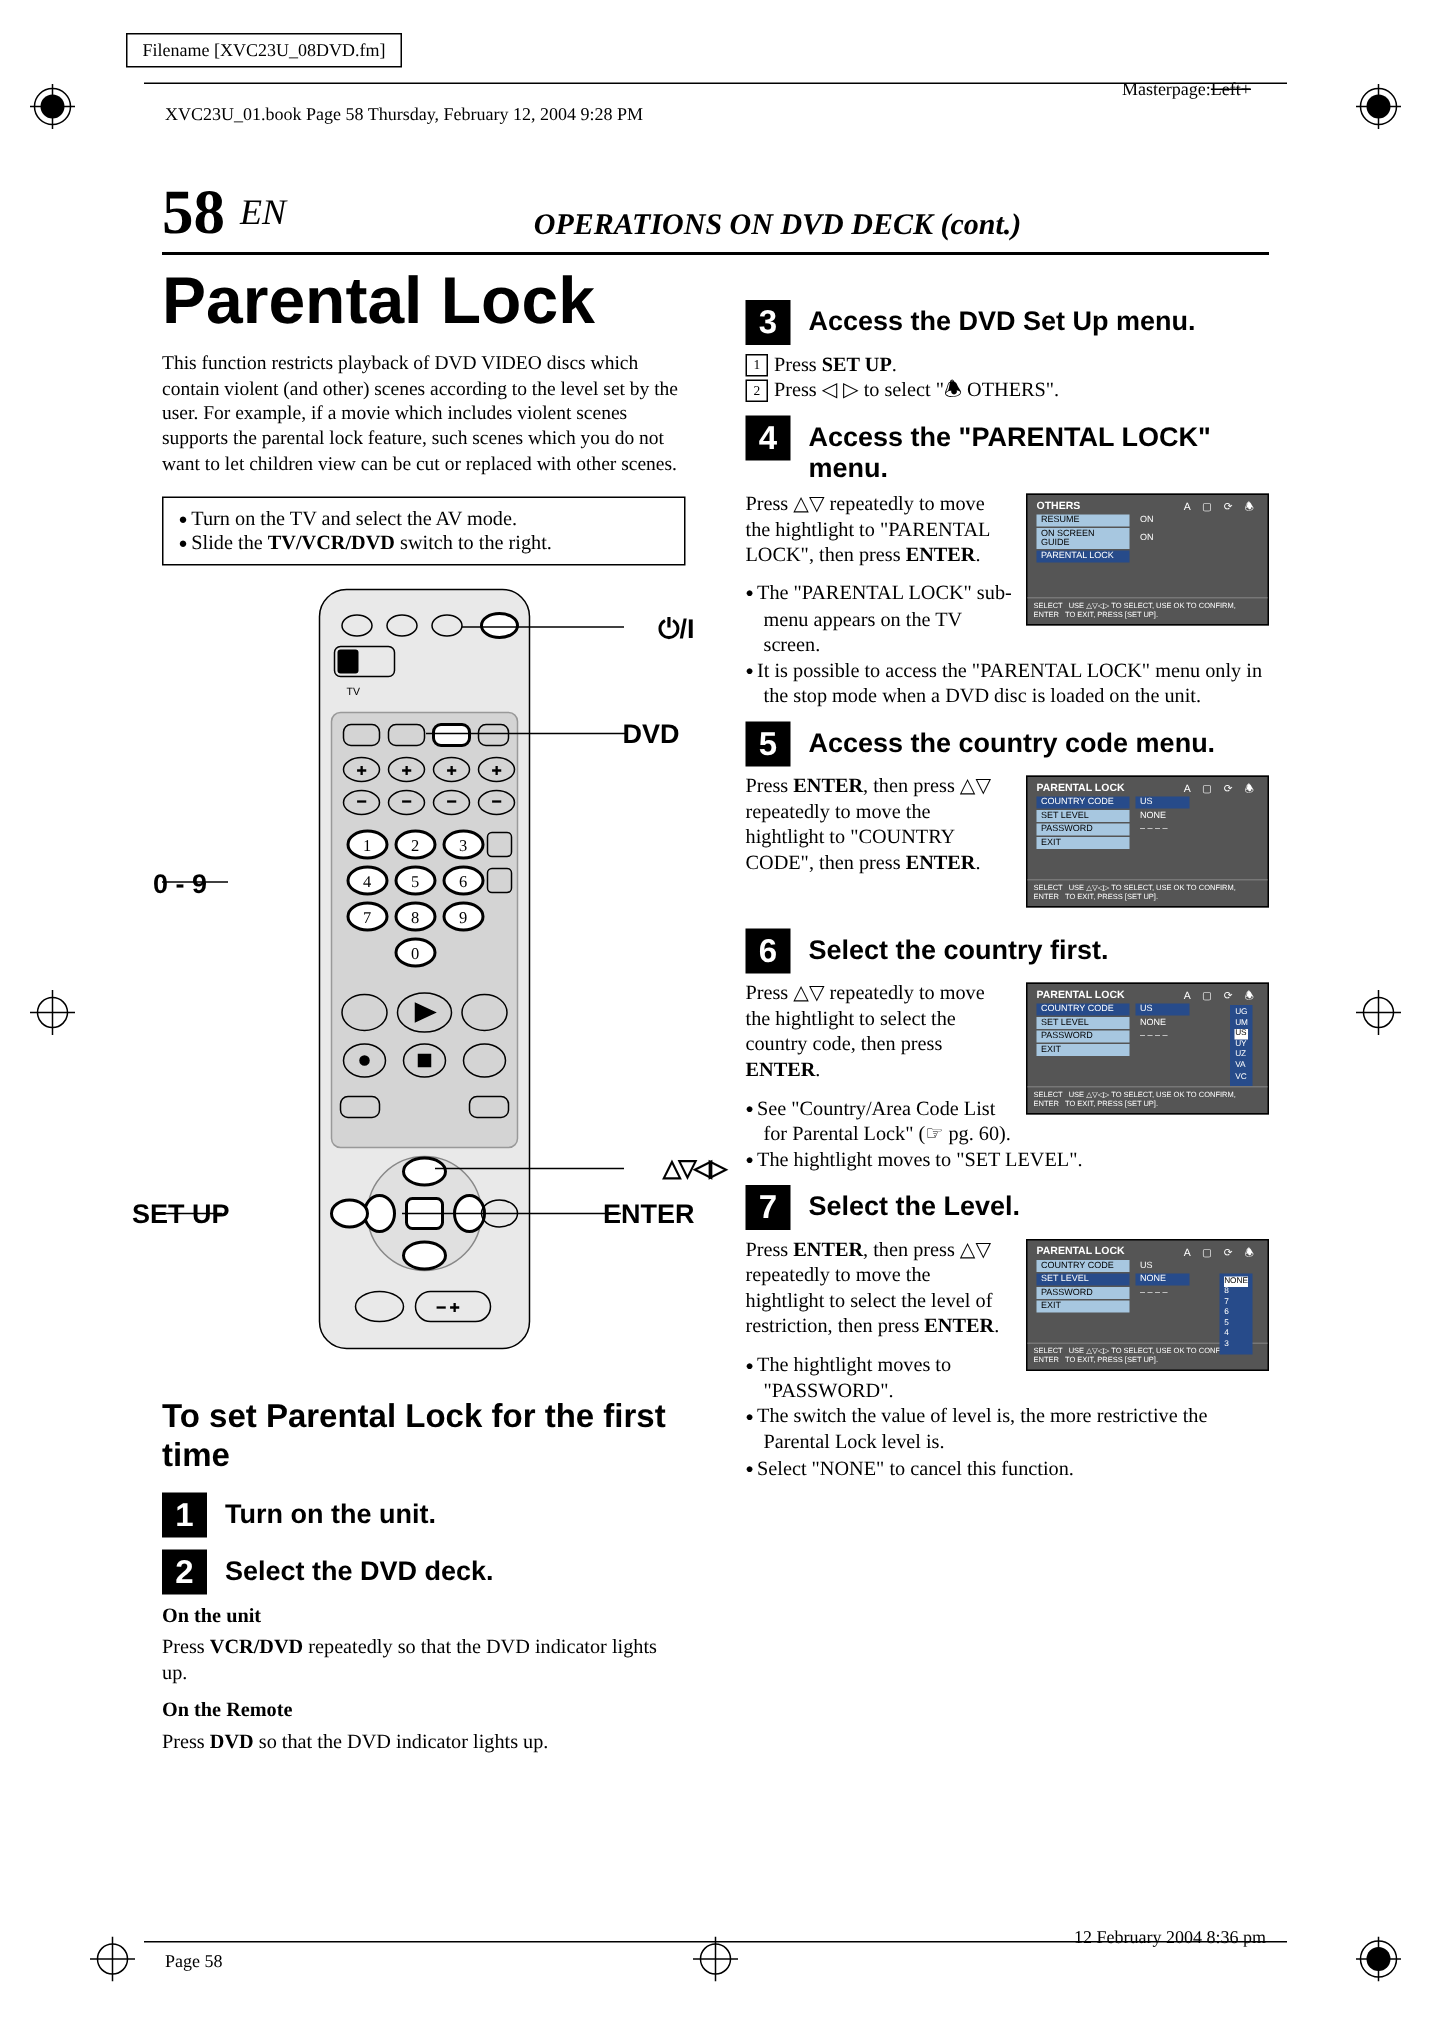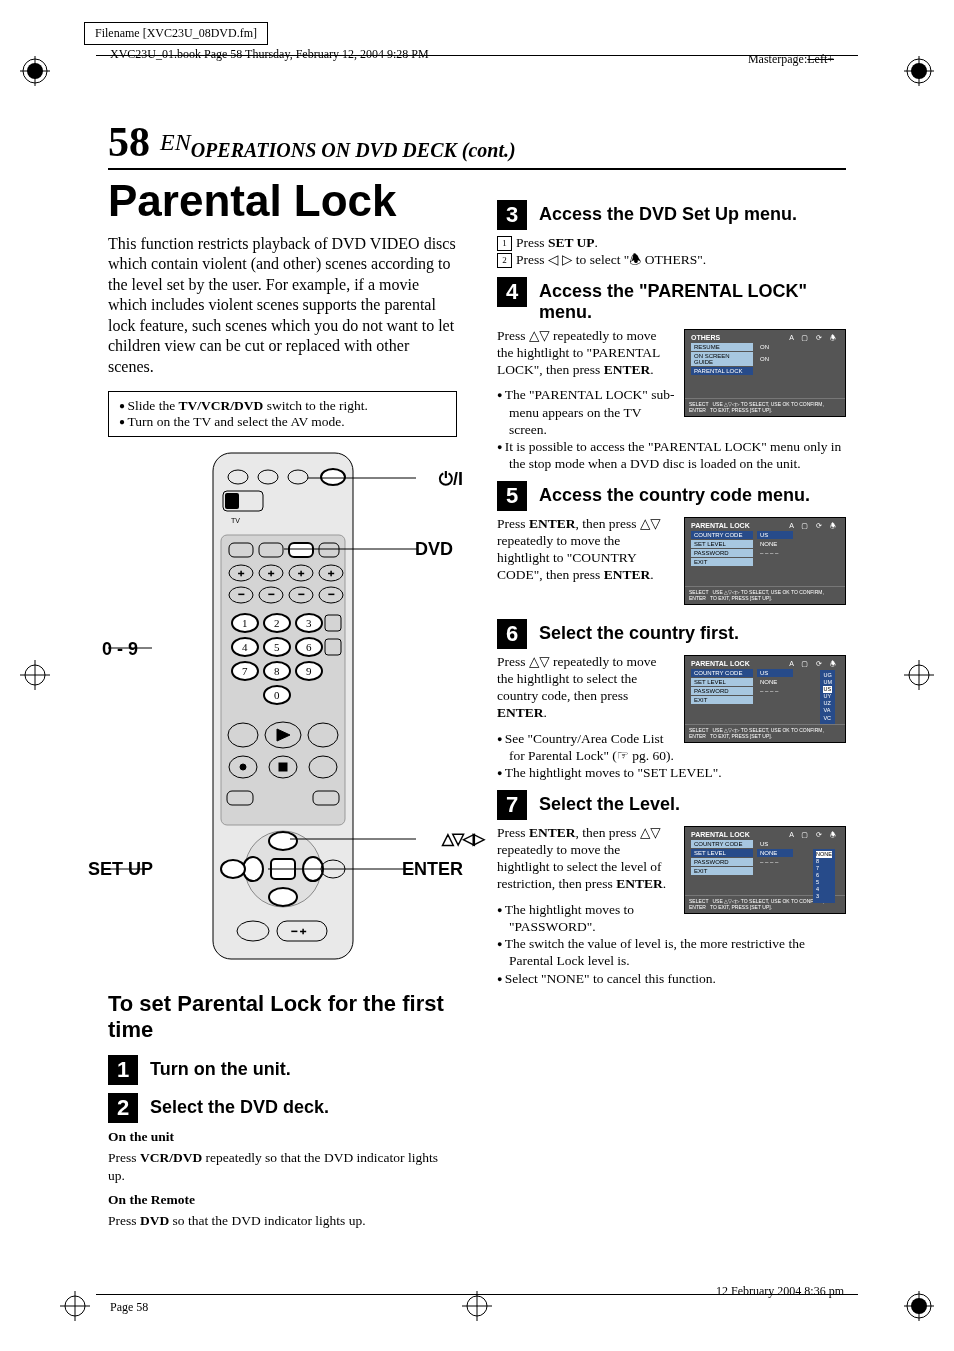--- a/index.html
+++ b/index.html
@@ -1,31 +1,31 @@
 <!DOCTYPE html>
 <html><head>
 <meta charset="utf-8">
 <style>
   html,body{margin:0;padding:0;background:#fff;font-family:"Times New Roman",Times,serif;color:#000}
   .sheet{width:954px;height:1351px;position:relative;margin:0 auto;background:#fff}
   .regmark{position:absolute;width:30px;height:30px}
   .regmark svg{display:block}
   .filename-box{position:absolute;left:84px;top:22px;border:1px solid #000;font-size:12px;padding:3px 10px}
   .hdr-line{position:absolute;left:96px;right:96px;top:55px;border-top:1px solid #000}
-  .hdr-text{position:absolute;left:110px;top:47px;font-size:12px}
+  .hdr-text{position:absolute;left:110px;top:69px;font-size:12px}
   .masterpage{position:absolute;right:120px;top:52px;font-size:12px}
   .masterpage .strike{text-decoration:line-through}
   .content{position:absolute;left:108px;top:118px;width:738px}
   .cols{display:flex;gap:40px}
   .col{flex:1;min-width:0}
   .pagenum{font-family:Georgia,"Times New Roman",serif;font-weight:bold;font-size:42px}
   .pagenum-lang{font-style:italic;font-weight:normal;font-size:24px;margin-left:6px;vertical-align:6px}
   .pagenum-row{display:flex;align-items:flex-end;justify-content:space-between;border-bottom:2px solid #000;padding-bottom:2px;margin-bottom:2px}
   .big-title{font-family:Arial,Helvetica,sans-serif;font-weight:900;font-size:44px;letter-spacing:0;margin:4px 0 8px 0}
-  .body-text{font-size:16px;line-height:1.28}
+  .body-text{font-size:13px;line-height:1.28}
   .bullets-box{border:1px solid #000;padding:6px 10px;margin:14px 0;font-size:13.5px}
   .bullets-box .bullet{padding-left:10px;text-indent:-10px}
   .bullets-box .bullet:before{content:"● ";font-size:10px;vertical-align:1px}
   .remote-wrap{position:relative;height:520px;margin-top:6px}
   .remote-svg{display:block;margin:0 auto}
   .remote-label{position:absolute;font-family:Arial,Helvetica,sans-serif;font-weight:900;font-size:18px}
   .remote-label.small{font-size:16px}
   .h2{font-family:Arial,Helvetica,sans-serif;font-weight:900;font-size:22px;margin:20px 0 12px 0}
   .step{display:flex;gap:12px;margin:8px 0 2px 0;align-items:flex-start}
   .step-num{background:#000;color:#fff;font-family:Arial,Helvetica,sans-serif;font-weight:900;font-size:22px;width:30px;height:30px;display:flex;align-items:center;justify-content:center;flex-shrink:0}
@@ -118,31 +118,31 @@
   <div class="masterpage">
     <span>Masterpage:</span><span class="strike">Left+</span>
   </div>
 
   <div class="content">
     <div class="pagenum-row">
       <div>
         <span class="pagenum">58</span>
         <span class="pagenum-lang">EN</span>
       </div>
-      <div style="flex:1;text-align:left;font-style:italic;font-weight:bold;font-size:20px;padding-bottom:4px">OPERATIONS ON DVD DECK (cont.)</div>
+      <div style="flex:1;text-align:center;font-style:italic;font-weight:bold;font-size:20px;padding-bottom:4px">OPERATIONS ON DVD DECK (cont.)</div>
     </div>
 
     <div class="cols">
 
       <div class="col">
         <div class="big-title">Parental Lock</div>
         <div class="body-text">This function restricts playback of DVD VIDEO discs which contain violent (and other) scenes according to the level set by the user. For example, if a movie which includes violent scenes supports the parental lock feature, such scenes which you do not want to let children view can be cut or replaced with other scenes.</div>
         <div class="bullets-box">
+          <div class="bullet"><span>Turn on the TV and select the AV mode.</span></div>
           <div class="bullet">Slide the <b>TV/VCR/DVD</b> switch to the right.</div>
-          <div class="bullet"><span>Turn on the TV and select the AV mode.</span></div>
         </div>
 
         <div class="remote-wrap">
           <svg class="remote-svg" width="220" height="510" viewBox="0 0 220 510">
             <rect x="40" y="2" width="140" height="506" rx="18" fill="#e9e9e9" stroke="#000"></rect>
 
             <ellipse cx="65" cy="26" rx="10" ry="7" fill="none" stroke="#000"></ellipse>
             <ellipse cx="95" cy="26" rx="10" ry="7" fill="none" stroke="#000"></ellipse>
             <ellipse cx="125" cy="26" rx="10" ry="7" fill="none" stroke="#000"></ellipse>
             <ellipse cx="160" cy="26" rx="12" ry="8" fill="#fff" stroke="#000" stroke-width="2"></ellipse>

